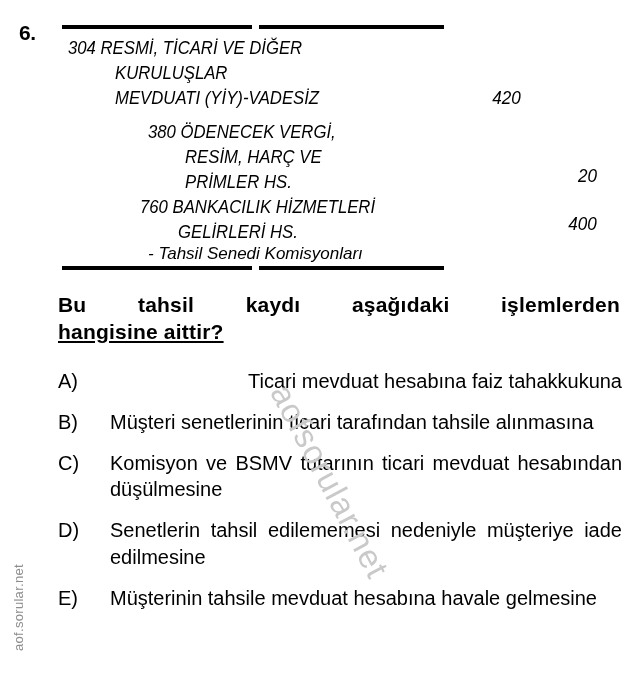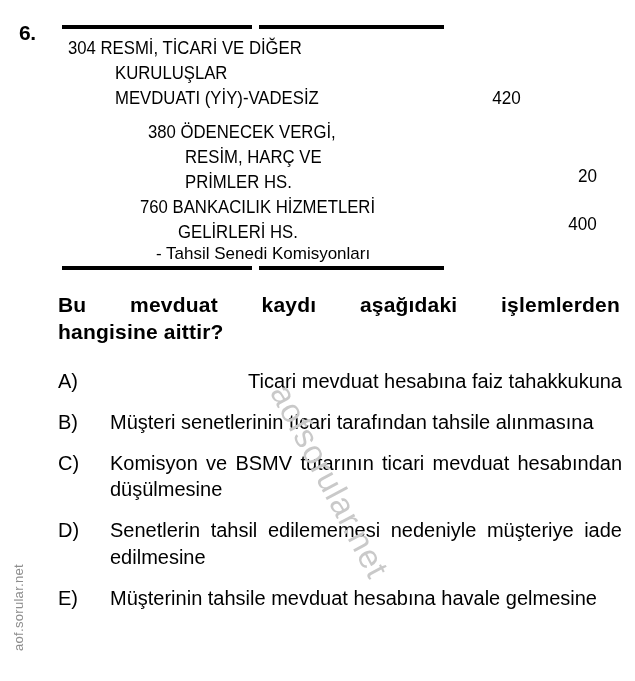--- a/index.html
+++ b/index.html
@@ -31,20 +31,21 @@
     line-height: 1;
   }
 
   
   #journal-entry {
     position: absolute;
     left: 0;
     top: 0;
     width: 635px;
     height: 282px;
+    font-style: italic;
   }
   .rule {
     position: absolute;
     height: 4px;
     background: #000000;
   }
   .rule.left-seg  { left: 62px;  width: 190px; }
   .rule.right-seg { left: 259px; width: 185px; }
   .rule.top    { top: 25px; }
   .rule.bottom { top: 266px; }
@@ -87,20 +88,21 @@
   }
   #question-stem .just {
     text-align: justify;
     text-align-last: justify;
     margin: 0;
   }
   #question-stem .last {
     text-align: left;
     text-align-last: left;
     margin: 0;
+    text-decoration: underline;
   }
 
   
   #options {
     position: absolute;
     left: 58px;
     top: 368px;
     width: 564px;
   }
   .option {
@@ -174,31 +176,31 @@
 
     <div id="journal-lines">
         <div class="entry-line" style="left: 68px; top: 38px;">304 RESMİ, TİCARİ VE DİĞER</div>
         <div class="entry-line" style="left: 115px; top: 63px;">KURULUŞLAR</div>
         <div class="entry-line" style="left: 115px; top: 88px;">MEVDUATI (YİY)-VADESİZ</div>
         <div class="entry-line" style="left: 148px; top: 122px;">380 ÖDENECEK VERGİ,</div>
         <div class="entry-line" style="left: 185px; top: 147px;">RESİM, HARÇ VE</div>
         <div class="entry-line" style="left: 185px; top: 172px;">PRİMLER HS.</div>
         <div class="entry-line" style="left: 140px; top: 197px;">760 BANKACILIK HİZMETLERİ</div>
         <div class="entry-line" style="left: 178px; top: 222px;">GELİRLERİ HS.</div>
-        <div class="entry-line plain" style="left: 156px; top: 245px;">- Tahsil Senedi Komisyonları</div>
+        <div class="entry-line plain" style="left: 148px; top: 245px;">- Tahsil Senedi Komisyonları</div>
       </div>
     <div id="journal-amounts">
         <div class="amount" style="right: 114px; top: 88px;">420</div>
         <div class="amount" style="right: 38px; top: 166px;">20</div>
         <div class="amount" style="right: 38px; top: 214px;">400</div>
       </div>
   </div>
 
   <div id="question-stem">
-    <p class="just">Bu mevduat kaydı aşağıdaki işlemlerden</p>
+    <p class="just">Bu tahsil kaydı aşağıdaki işlemlerden</p>
     <p class="last">hangisine aittir?</p>
   </div>
 
   <div id="options">
       <div class="option">
         <span class="option-letter">A)</span>
         <span class="option-text single">Ticari mevduat hesabına faiz tahakkukuna</span>
       </div>
       <div class="option">
         <span class="option-letter">B)</span>

